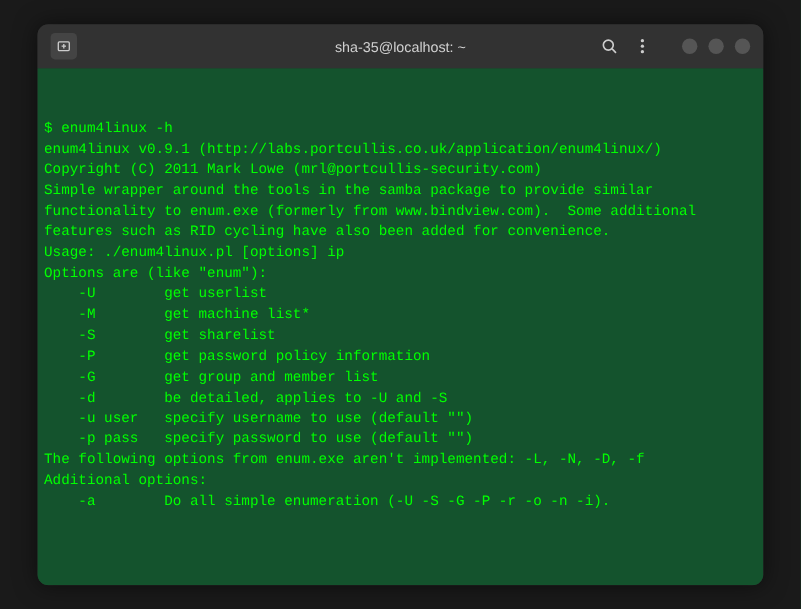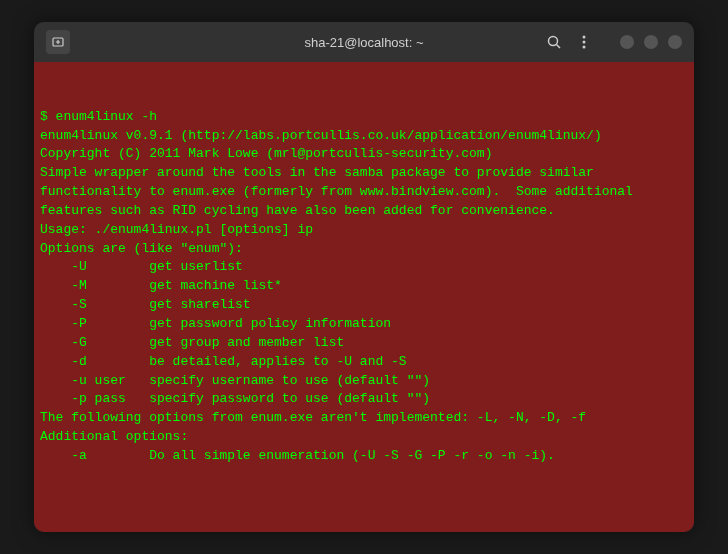--- a/index.html
+++ b/index.html
@@ -78,21 +78,21 @@
       margin-left: 14px;
     }
     .dot {
       width: 14px;
       height: 14px;
       border-radius: 50%;
       background: #555;
     }
     .terminal-content {
       flex: 1;
-      background: #7f1d1d;
+      background: #14532d;
       padding: 8px 6px;
       overflow: hidden;
       font-family: 'Courier New', monospace;
       font-size: 13px;
       line-height: 1.45;
       color: #00ff00;
       white-space: pre;
     }
     .term-line {
       display: block;
@@ -105,21 +105,21 @@
   <div class="titlebar">
     <div class="titlebar-left">
       <div class="new-tab-btn">
         <svg width="14" height="14" viewBox="0 0 14 14">
           <rect x="2" y="3" width="10" height="8" fill="none" stroke="#ccc" stroke-width="1.2" rx="1"></rect>
           <line x1="7" y1="5" x2="7" y2="9" stroke="#ccc" stroke-width="1.2"></line>
           <line x1="5" y1="7" x2="9" y2="7" stroke="#ccc" stroke-width="1.2"></line>
         </svg>
       </div>
     </div>
-    <div class="title">sha-21@localhost: ~</div>
+    <div class="title">sha-35@localhost: ~</div>
     <div class="titlebar-right">
       <div class="icon-btn">
         <svg width="16" height="16" viewBox="0 0 16 16">
           <circle cx="7" cy="7" r="4.5" fill="none" stroke="#ccc" stroke-width="1.5"></circle>
           <line x1="10.5" y1="10.5" x2="14" y2="14" stroke="#ccc" stroke-width="1.5"></line>
         </svg>
       </div>
       <div class="icon-btn">
         <svg width="16" height="16" viewBox="0 0 16 16">
           <circle cx="8" cy="3" r="1.5" fill="#ccc"></circle>

